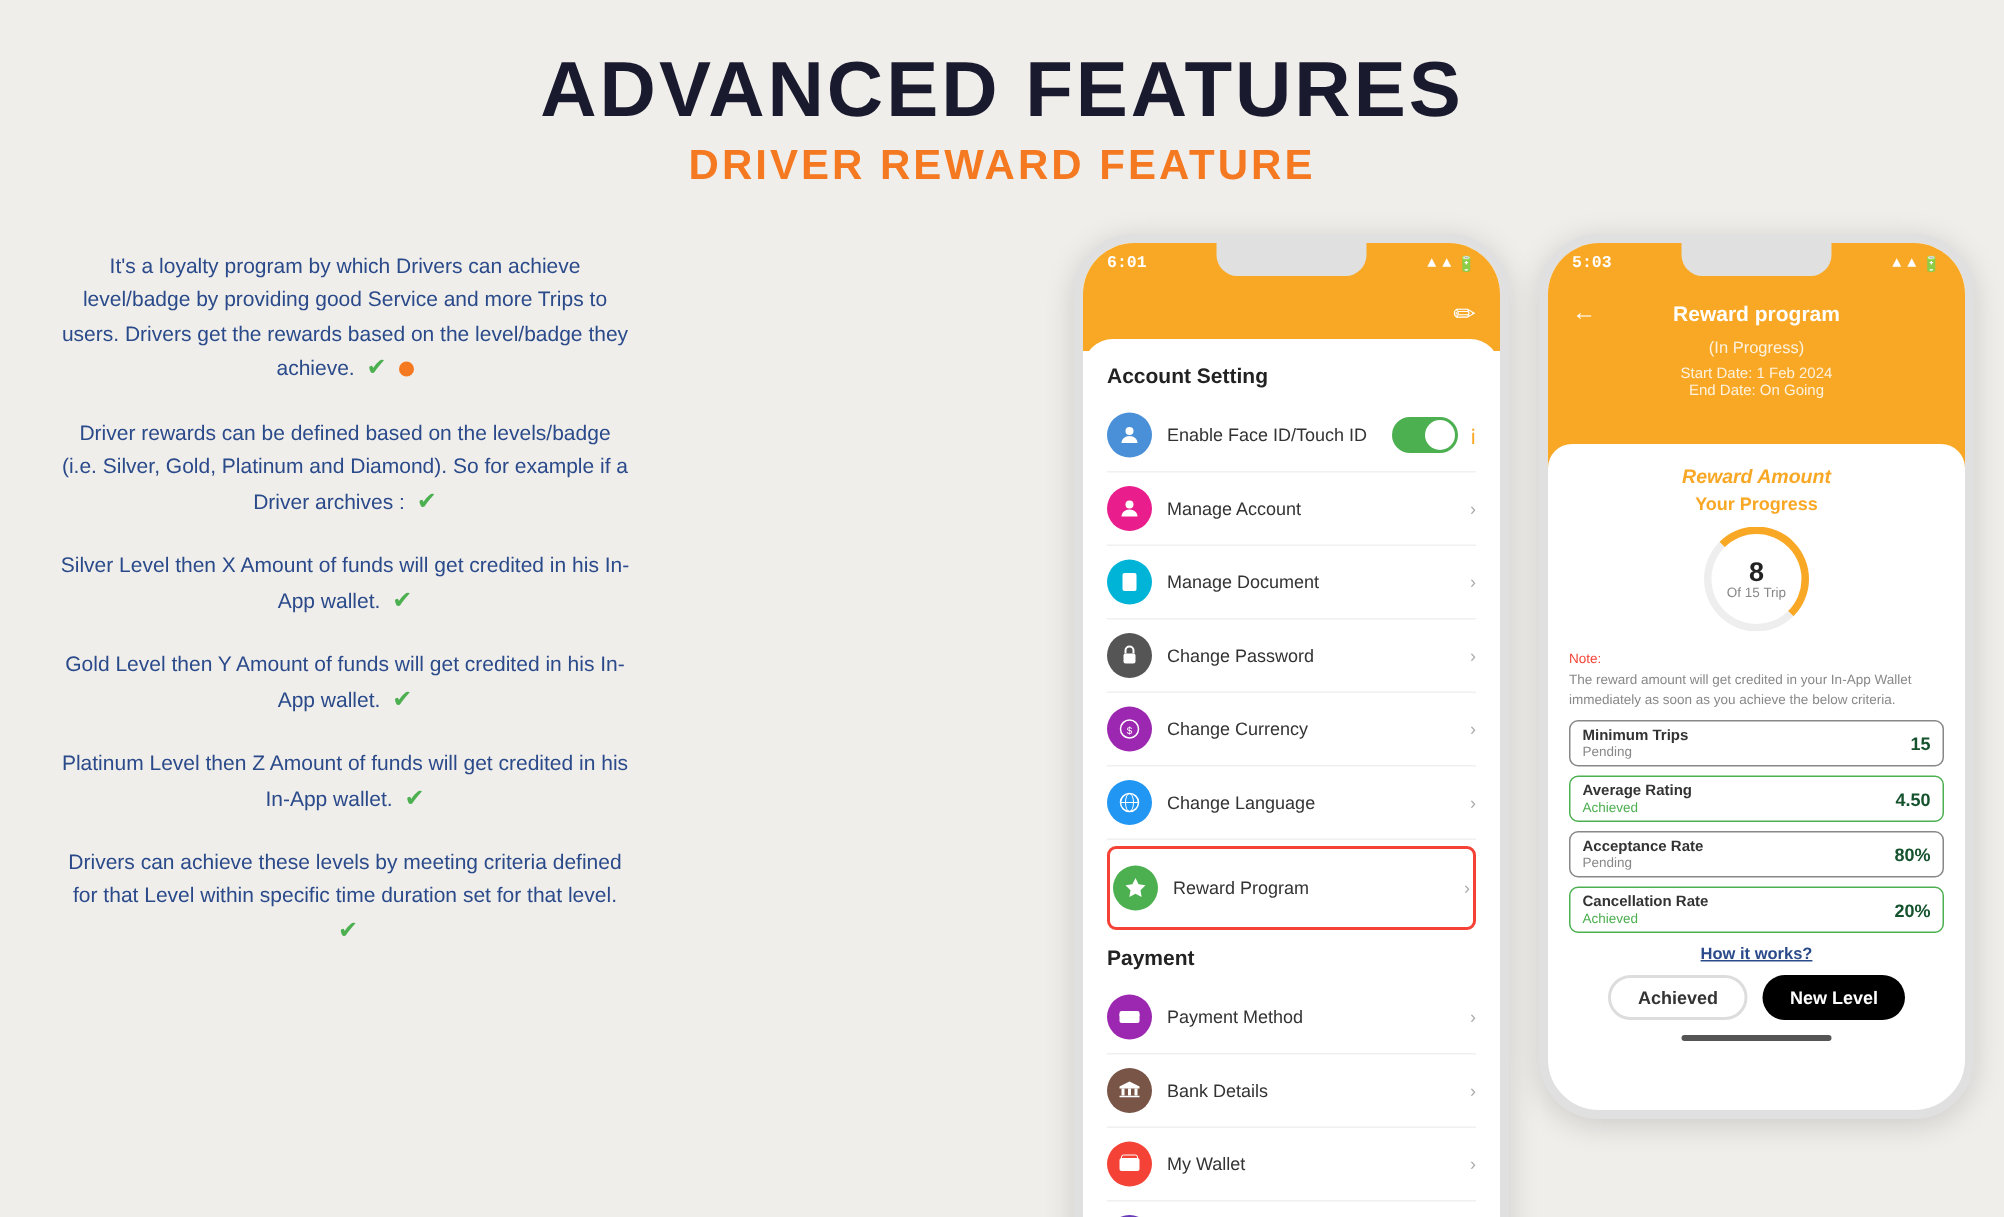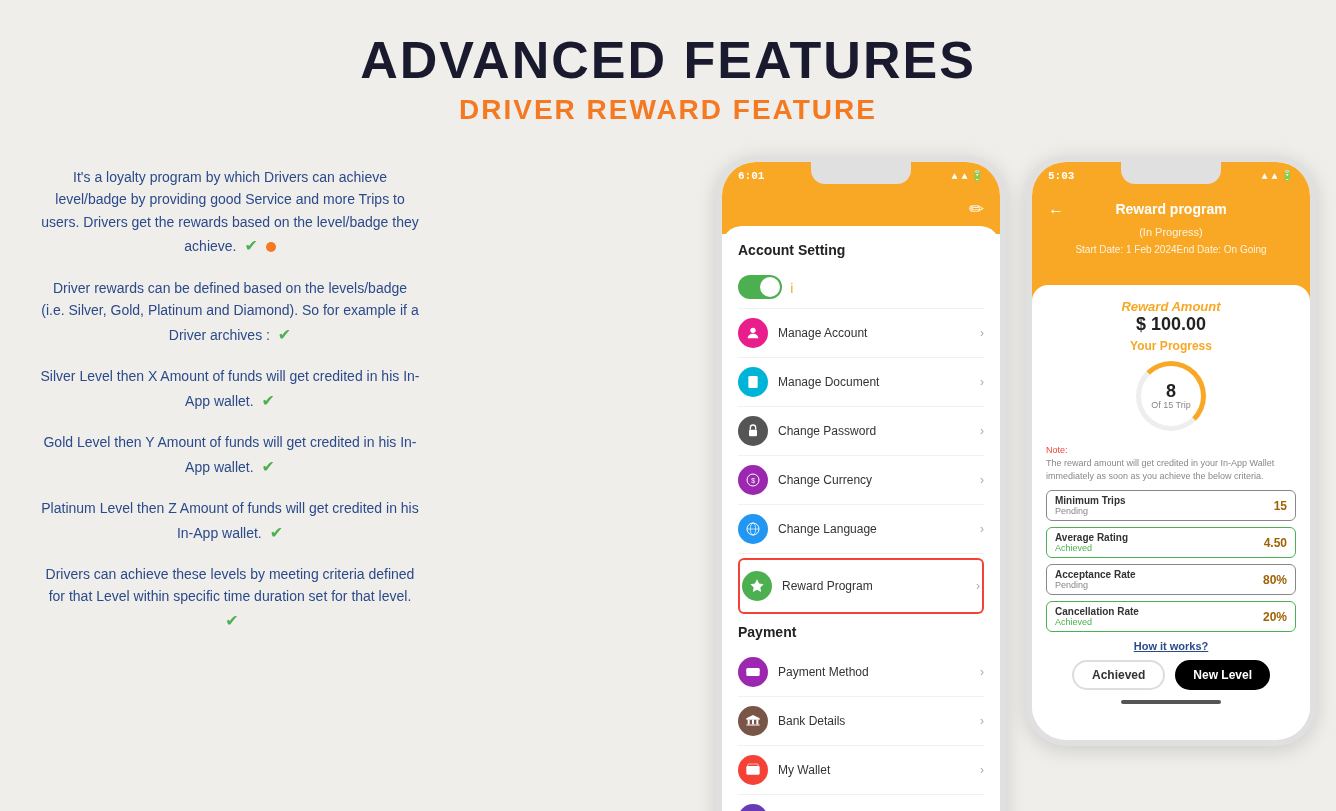--- a/index.html
+++ b/index.html
@@ -252,22 +252,23 @@
       color: #fff;
       font-size: 18px;
       font-weight: 700;
     }
     .in-progress {
       color: rgba(255,255,255,0.85);
       font-size: 11px;
     }
     .dates-row {
       display: flex;
-      justify-content: center;
+      justify-content: flex-start;
       margin-top: 6px;
+      flex-direction: column;
     }
     .date-text {
       color: rgba(255,255,255,0.85);
       font-size: 10px;
     }
     
     .reward-card {
       background: #fff;
       border-radius: 16px 16px 0 0;
       margin-top: -20px;
@@ -343,21 +344,21 @@
       font-weight: 600;
       color: #333;
     }
     .criteria-status {
       font-size: 9px;
       color: #888;
     }
     .criteria-value {
       font-size: 12px;
       font-weight: 700;
-      color: #a16207;
+      color: #14532d;
     }
     .how-it-works {
       text-align: center;
       color: #2a4a8a;
       font-size: 11px;
       font-weight: 600;
       margin: 8px 0;
       text-decoration: underline;
     }
     .bottom-buttons {
@@ -446,20 +447,31 @@
       </div>
 
       <div class="phone-header">
         <span class="edit-icon">✏</span>
       </div>
 
       <div class="phone-content">
         <div class="section-label">Account Setting</div>
 
         <div class="menu-item">
+          <div class="menu-item-left">
+            <div class="menu-icon" style="background:#4a90d9;">
+              <svg width="16" height="16" viewBox="0 0 24 24" fill="white">
+                  <circle cx="12" cy="8" r="4"></circle>
+                  <path d="M4 20c0-4 3.6-7 8-7s8 3 8 7"></path>
+                </svg>
+            </div>
+            <div class="menu-face-row">
+              <span class="menu-text">Enable Face ID/Touch ID</span>
+            </div>
+          </div>
           <div style="display:flex;align-items:center;gap:4px;">
             <div class="toggle-switch">
               <div class="toggle-knob"></div>
             </div>
             <span class="info-icon">ℹ</span>
           </div>
         </div>
 
         <div class="menu-item">
           <div class="menu-item-left">
@@ -622,21 +634,20 @@
         </div>
         <div class="in-progress">(In Progress)</div>
         <div class="dates-row">
           <span class="date-text">Start Date: 1 Feb 2024</span>
           <span class="date-text">End Date: On Going</span>
         </div>
       </div>
 
       <div class="reward-card">
         <div class="reward-amount-title">Reward Amount</div>
-        <div class="reward-amount-value">$ 100.00</div>
         <div class="your-progress">Your Progress</div>
 
         <div class="progress-circle">
           <span class="progress-num">8</span>
           <span class="progress-sub">Of 15 Trip</span>
         </div>
 
         <div>
           <span class="note-text">Note:</span>
           <p class="note-body">The reward amount will get credited in your In-App Wallet immediately as soon as you achieve the below criteria.</p>

